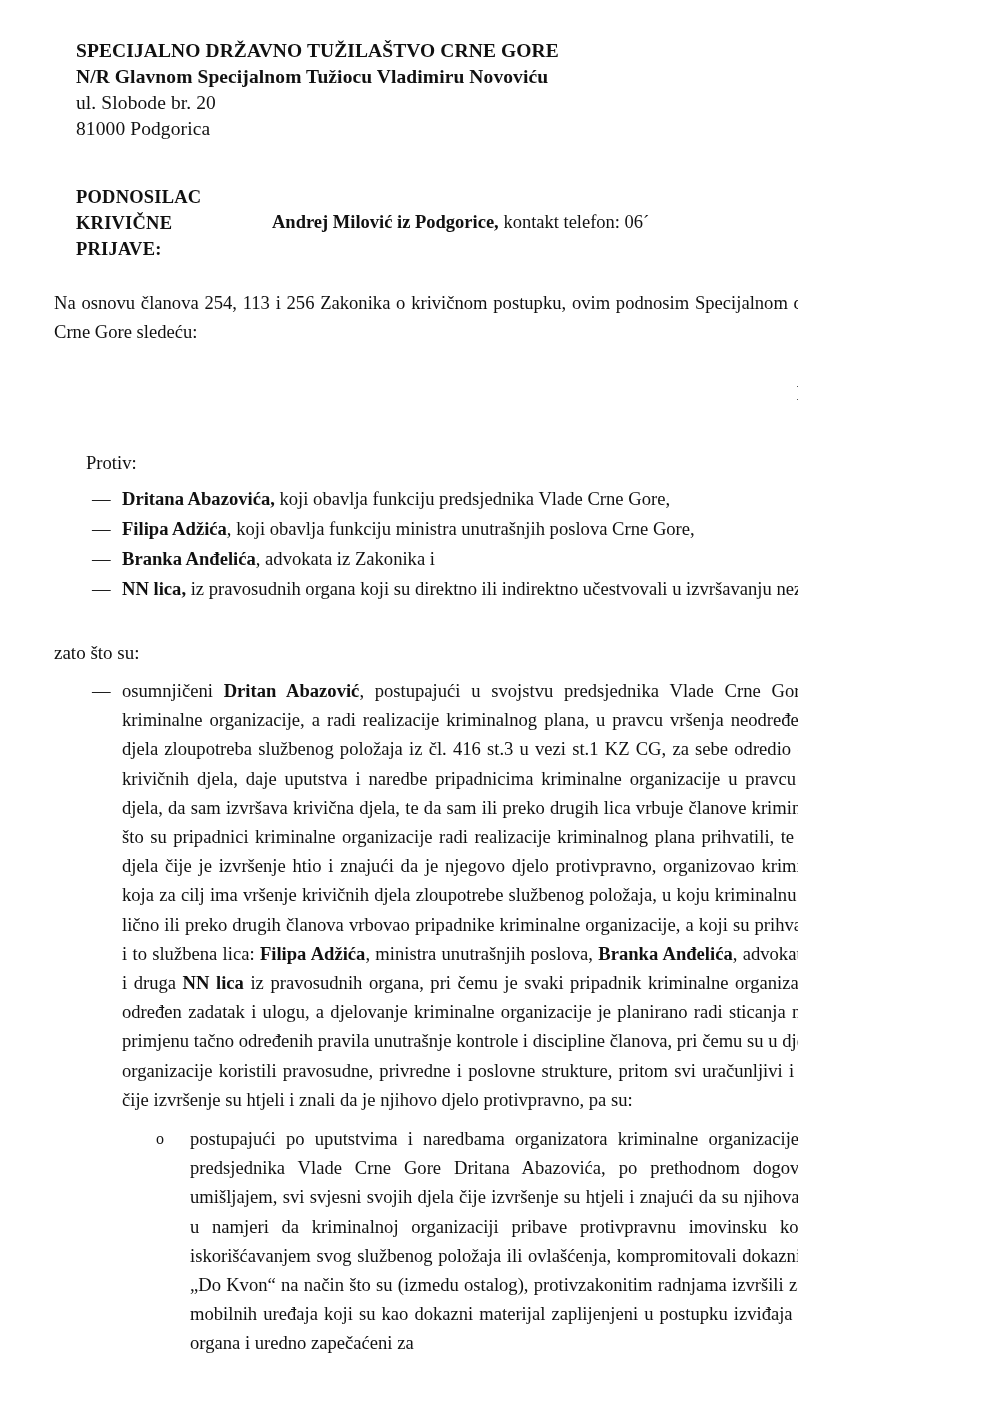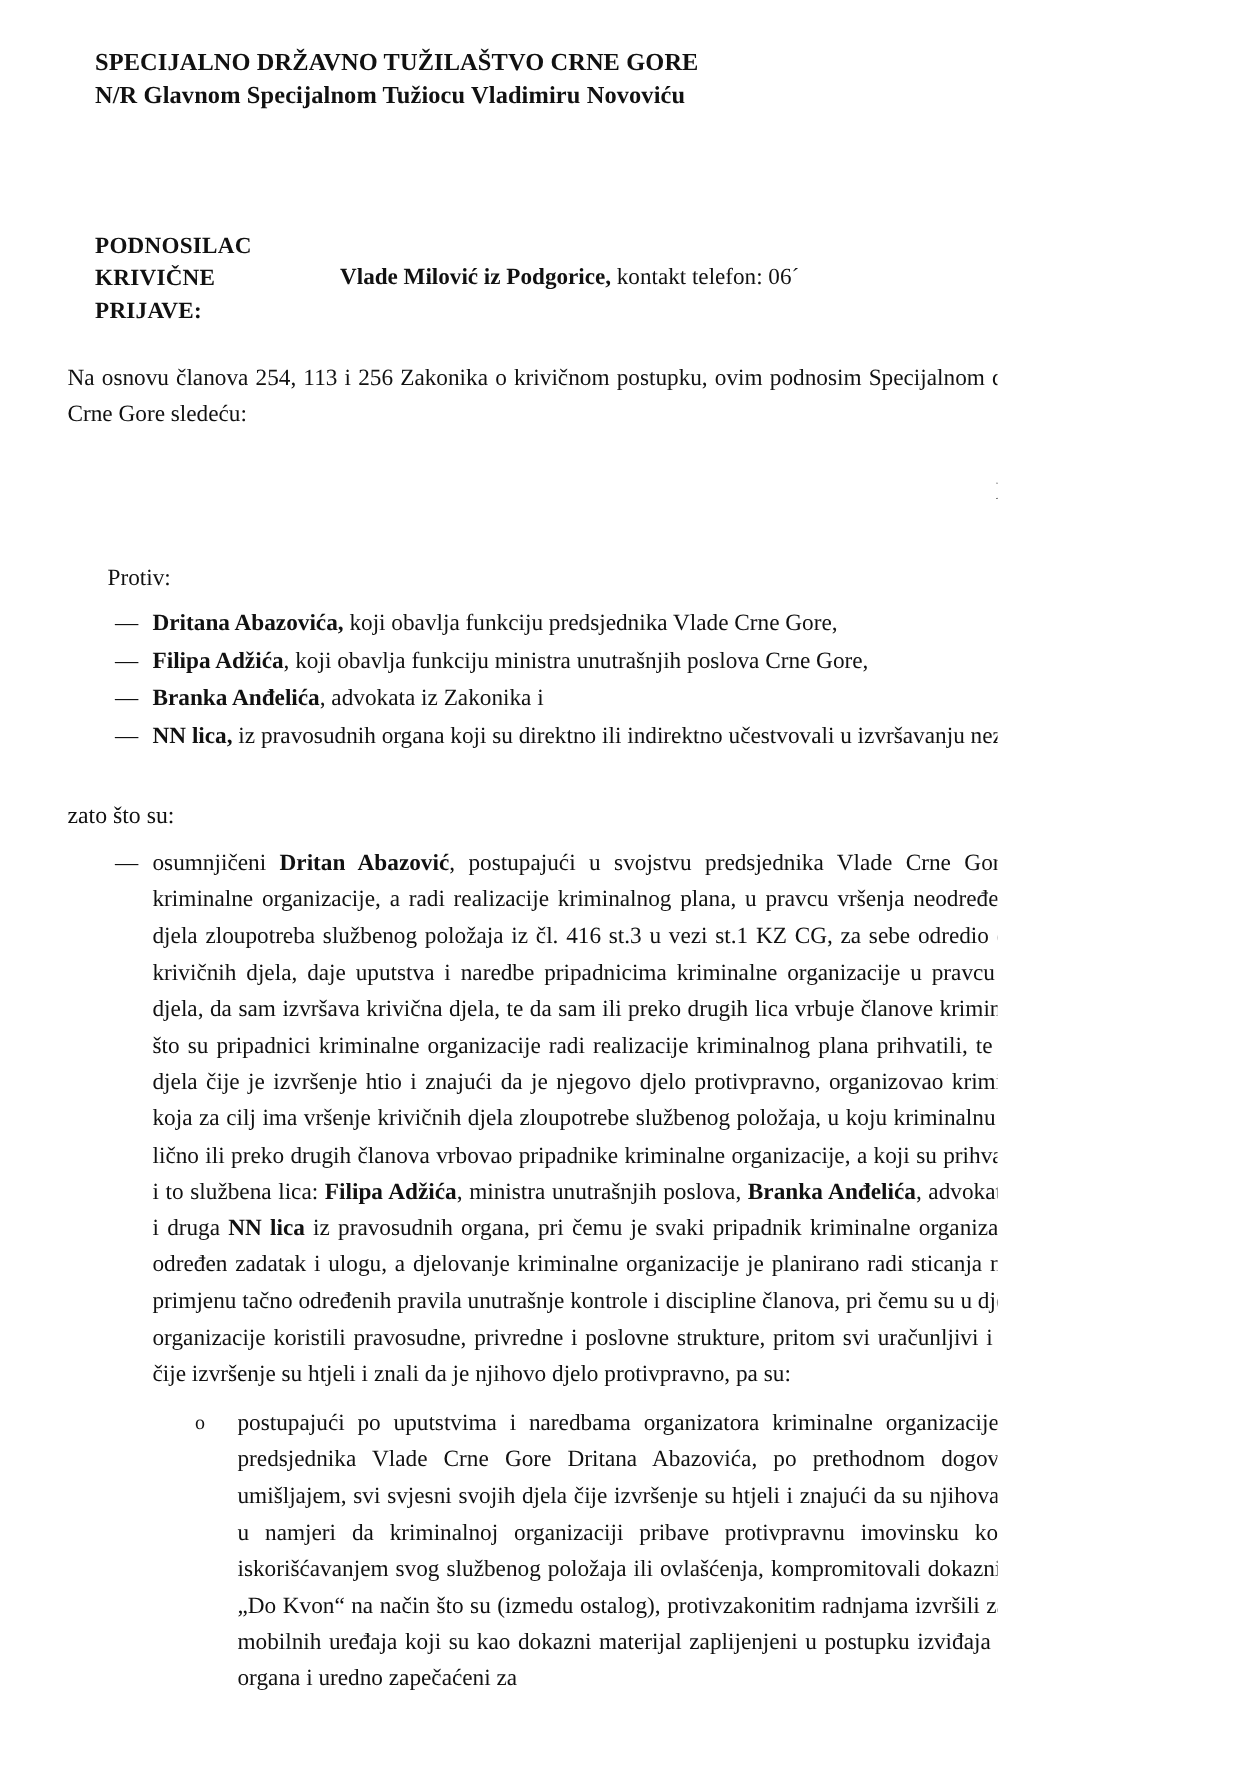--- a/index.html
+++ b/index.html
@@ -200,30 +200,32 @@
   }
 </style>
 </head>
 <body>
 
 <div class="page">
 
   <div class="addressee">
     <div class="ln b">SPECIJALNO DRŽAVNO TUŽILAŠTVO CRNE GORE</div>
     <div class="ln b">N/R Glavnom Specijalnom Tužiocu Vladimiru Novoviću</div>
+    <div class="ln">ul. Slobode br. 20</div>
+    <div class="ln">81000 Podgorica</div>
   </div>
 
   <div class="filer-block">
     <div class="filer-label">
       <span class="lab-ln">PODNOSILAC</span>
       <span class="lab-ln">KRIVIČNE</span>
       <span class="lab-ln">PRIJAVE:</span>
     </div>
     <div class="filer-value">
-      <span class="nm">Vlade Milović iz Podgorice,</span><span> kontakt telefon: 06´</span>
+      <span class="nm">Andrej Milović iz Podgorice,</span><span> kontakt telefon: 06´</span>
     </div>
   </div>
 
   <div class="intro">Na osnovu članova 254, 113 i 256 Zakonika o krivičnom postupku, ovim podnosim Specijalnom državnom tužilaštvu Crne Gore sledeću:</div>
 
   <div class="doc-title">KRIVIČNU PRIJAVU</div>
 
   <div class="against-label">Protiv:</div>
 
   <ul class="dash-list">

